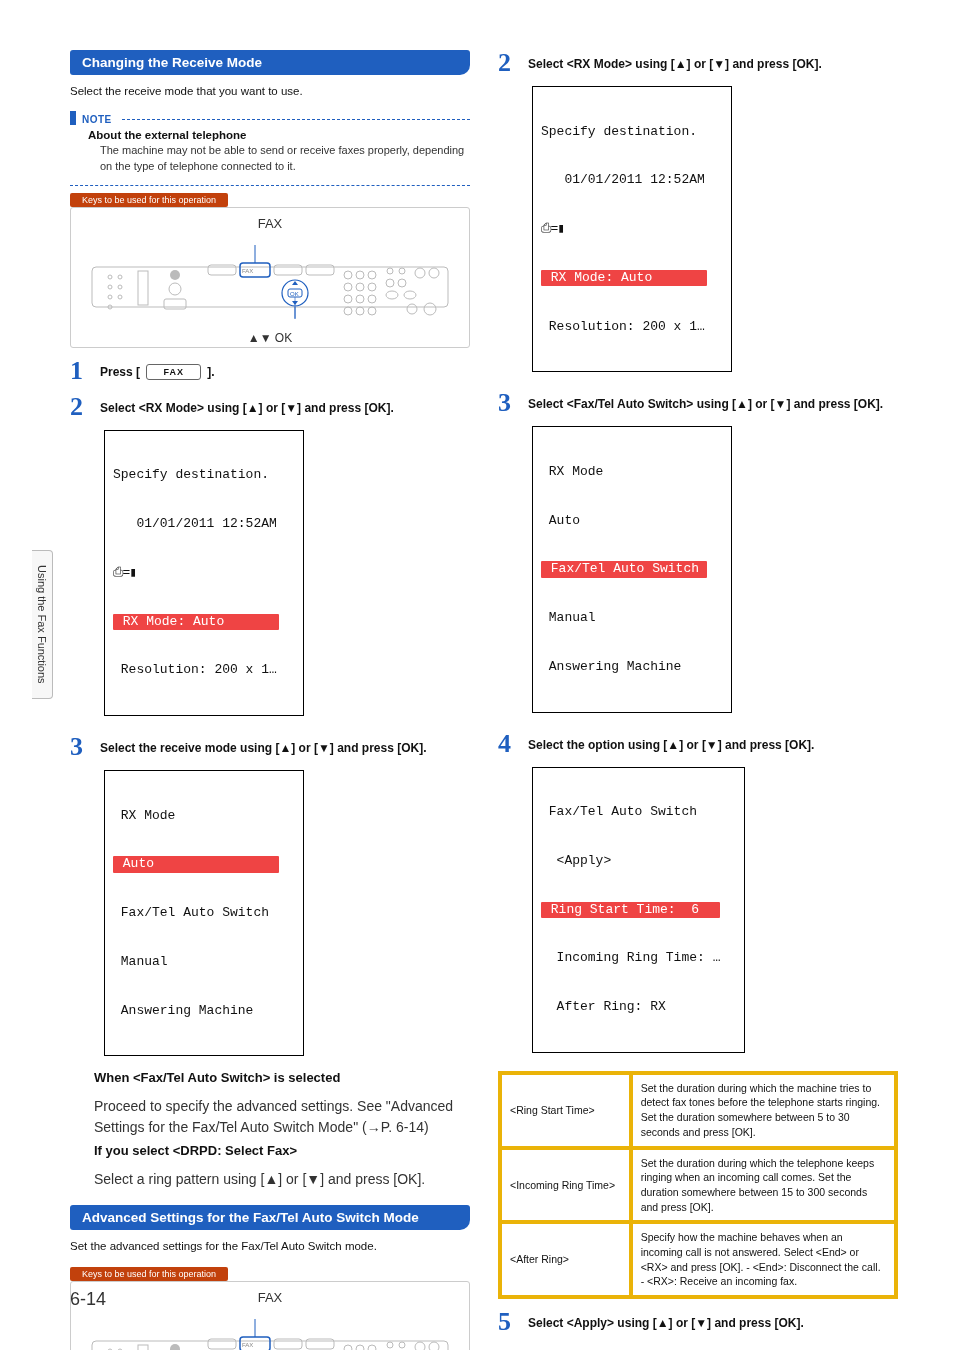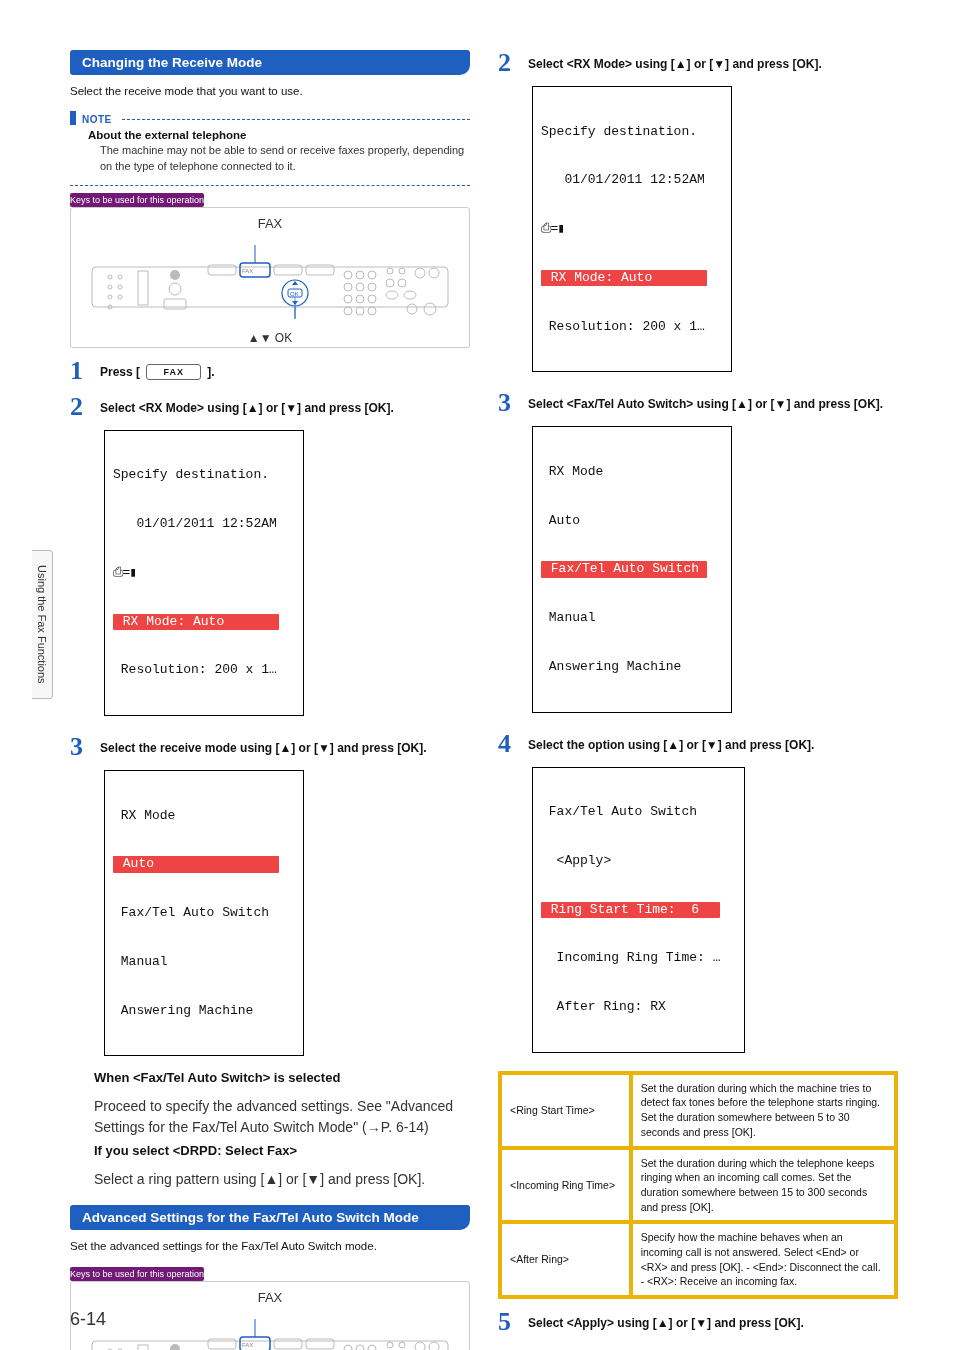--- a/index.html
+++ b/index.html
@@ -85,24 +85,24 @@
     color: #333;
     margin-left: 30px;
     line-height: 1.45;
   }
   .dashed-sep {
     border-top: 1px dashed #1f5fbf;
     margin: 10px 0 6px 0;
   }
   .keys-caption {
     display: inline-block;
-    background: #701a75;
+    background: #c2410c;
     color: #fff;
     font-size: 9px;
-    padding: 2px 0;
+    padding: 2px 12px;
     border-radius: 2px;
     margin-bottom: 0;
   }
   .panel-illus {
     border: 1px solid #ccc;
     border-radius: 3px;
     padding: 8px 10px 2px 10px;
     margin-bottom: 10px;
     font-size: 10px;
     color: #777;
@@ -208,21 +208,21 @@
     padding: 6px 8px;
     vertical-align: middle;
     line-height: 1.4;
   }
   table.opts td.k {
     width: 33%;
     text-align: left;
   }
   .page-num {
     position: absolute;
-    bottom: 20px;
+    bottom: 40px;
     left: 70px;
     font-size: 18px;
     color: #333;
   }
 </style>
 </head>
 <body>
 
 <div class="side-tab">Using the Fax Functions</div>
 

